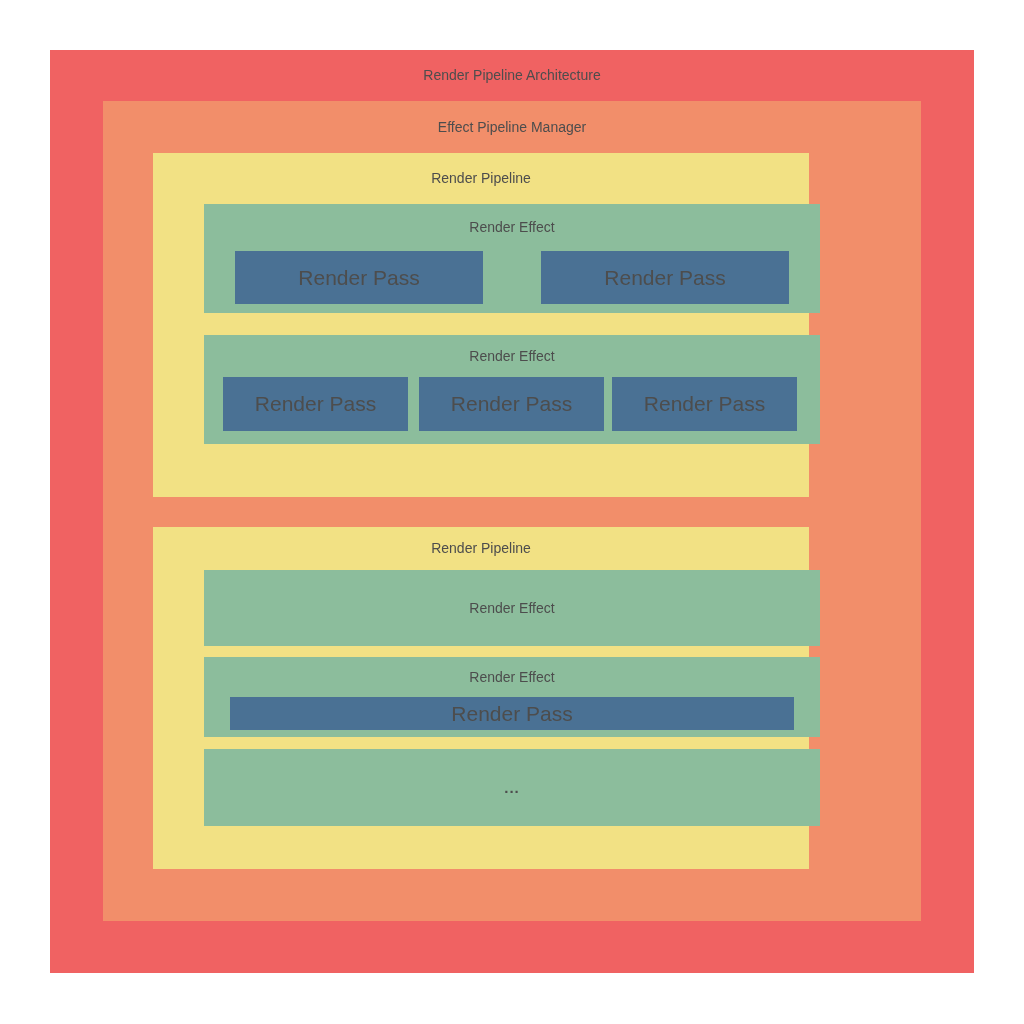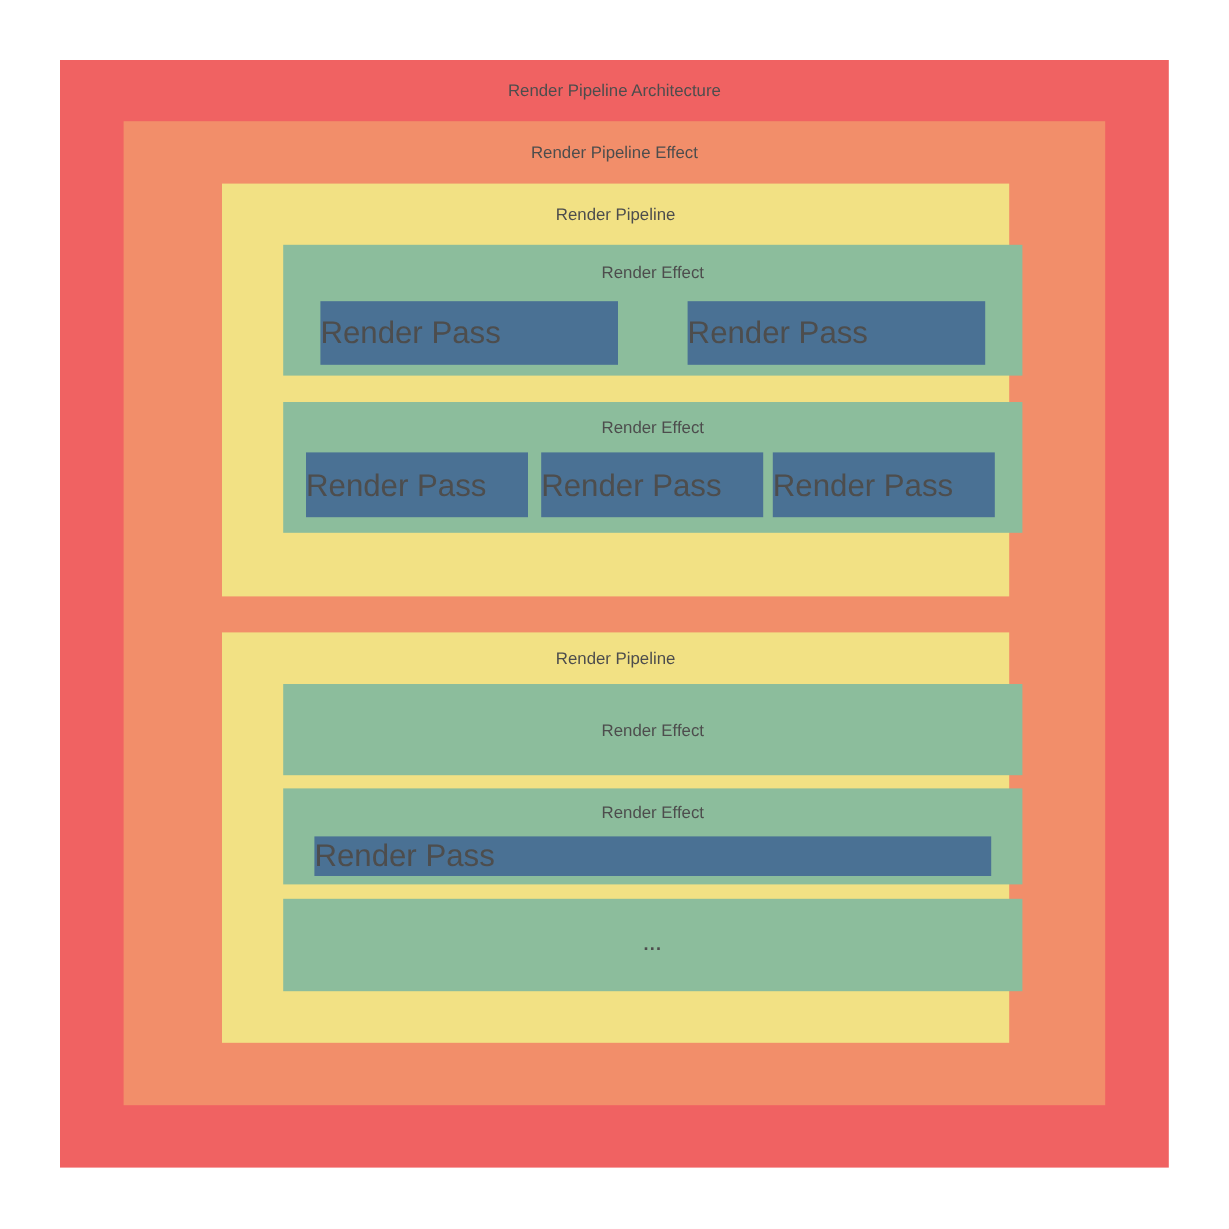--- a/index.html
+++ b/index.html
@@ -42,21 +42,20 @@
   
   .manager {
     left: 53px; top: 51px; width: 818px; height: 820px;
     background: var(--manager);
   }
   .manager > .box-title { height: 52px; line-height: 52px; }
   
   .pipeline {
     left: 50px; width: 656px;
     background: var(--pipeline);
-    margin-left: 32px;
   }
   .pipeline-1 { top: 52px; height: 344px; }
   .pipeline-2 { top: 426px; height: 342px; }
   .pipeline-1 > .box-title { height: 51px; line-height: 51px; }
   .pipeline-2 > .box-title { height: 43px; line-height: 43px; }
   
   .effect {
     left: 51px; width: 616px;
     background: var(--effect);
   }
@@ -70,42 +69,42 @@
   .p2-effect-1 > .box-title { height: 76px; line-height: 76px; }
   .p2-effect-2 > .box-title { height: 40px; line-height: 40px; }
   .p2-effect-3 > .box-title {
     height: 77px; line-height: 77px;
     font-size: 15px; font-weight: bold; letter-spacing: 1px;
   }
   
   .pass {
     position: absolute;
     background: var(--pass);
-    text-align: left;
-    font-size: 26px;
+    text-align: center;
+    font-size: 21px;
     color: var(--text);
     white-space: nowrap;
   }
   .p1e1-pass-1 { left: 31px;  top: 47px; width: 248px; height: 53px; line-height: 53px; }
   .p1e1-pass-2 { left: 337px; top: 47px; width: 248px; height: 53px; line-height: 53px; }
   .p1e2-pass-1 { left: 19px;  top: 42px; width: 185px; height: 54px; line-height: 54px; }
   .p1e2-pass-2 { left: 215px; top: 42px; width: 185px; height: 54px; line-height: 54px; }
   .p1e2-pass-3 { left: 408px; top: 42px; width: 185px; height: 54px; line-height: 54px; }
   .p2e2-pass-1 { left: 26px;  top: 40px; width: 564px; height: 33px; line-height: 33px; }
 </style>
 </head>
 <body>
 
 <div class="canvas">
 
   <div class="box architecture">
     <div class="box-title">Render Pipeline Architecture</div>
 
     <div class="box manager">
-      <div class="box-title">Render Pipeline Effect</div>
+      <div class="box-title">Effect Pipeline Manager</div>
 
       <div class="box pipeline pipeline-1">
         <div class="box-title">Render Pipeline</div>
 
         <div class="box effect p1-effect-1">
           <div class="box-title">Render Effect</div>
           <div class="pass p1e1-pass-1">Render Pass</div>
           <div class="pass p1e1-pass-2">Render Pass</div>
         </div>
 

